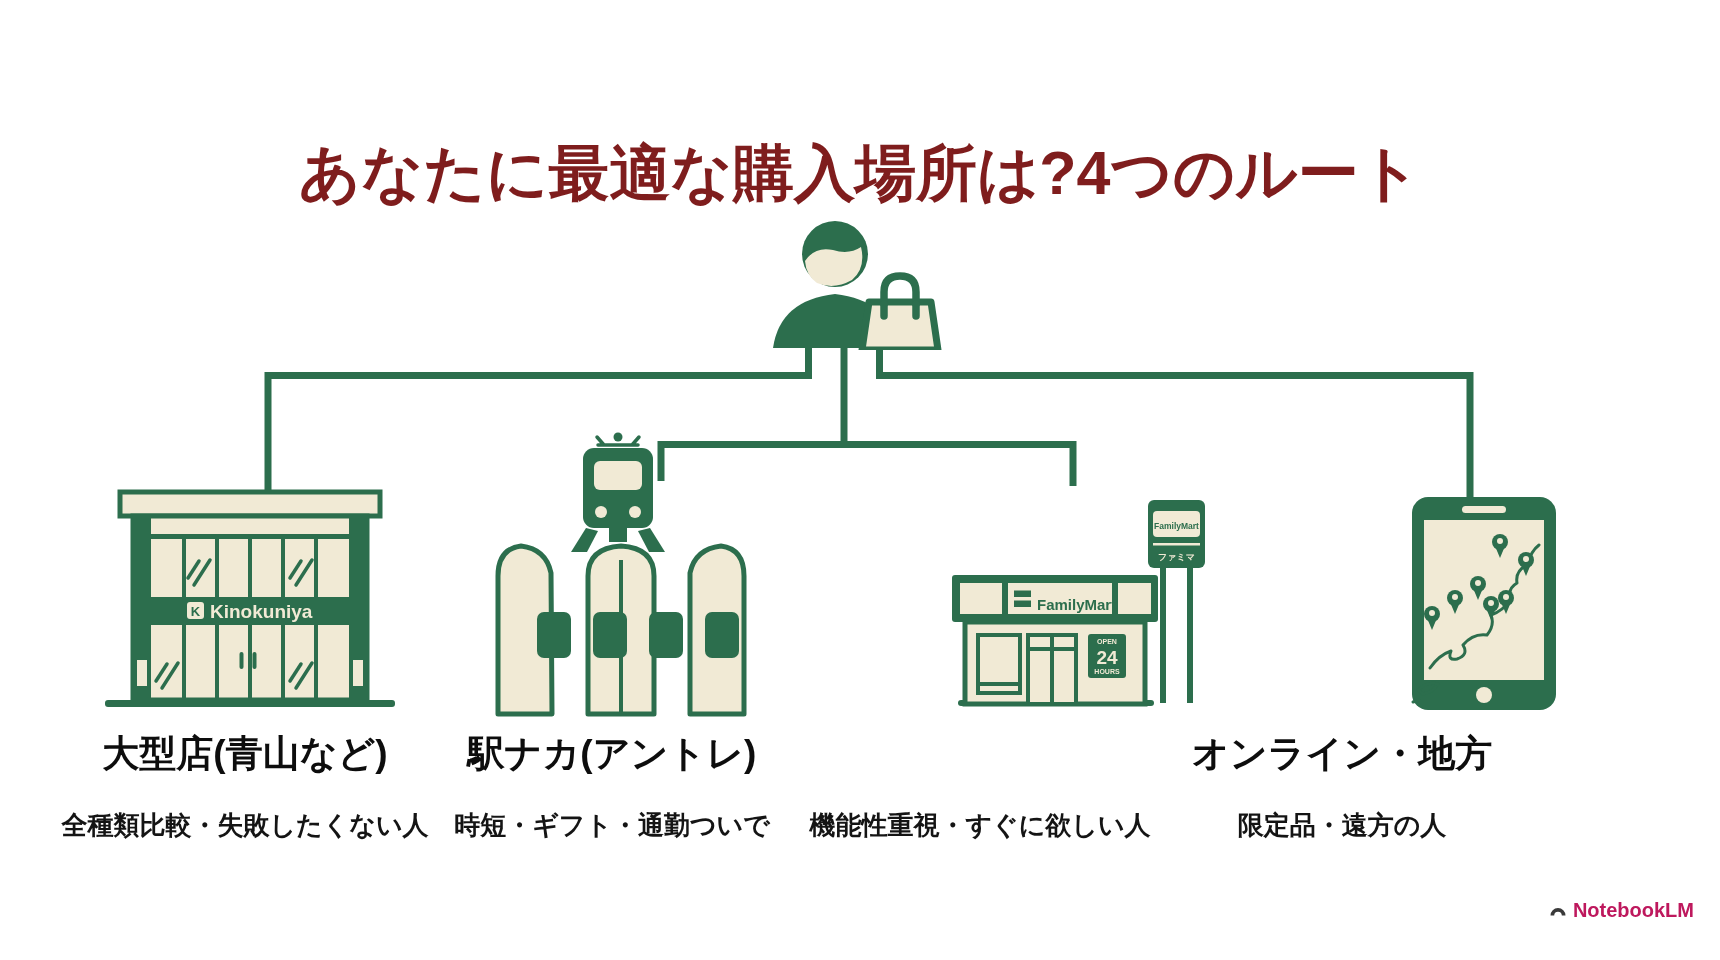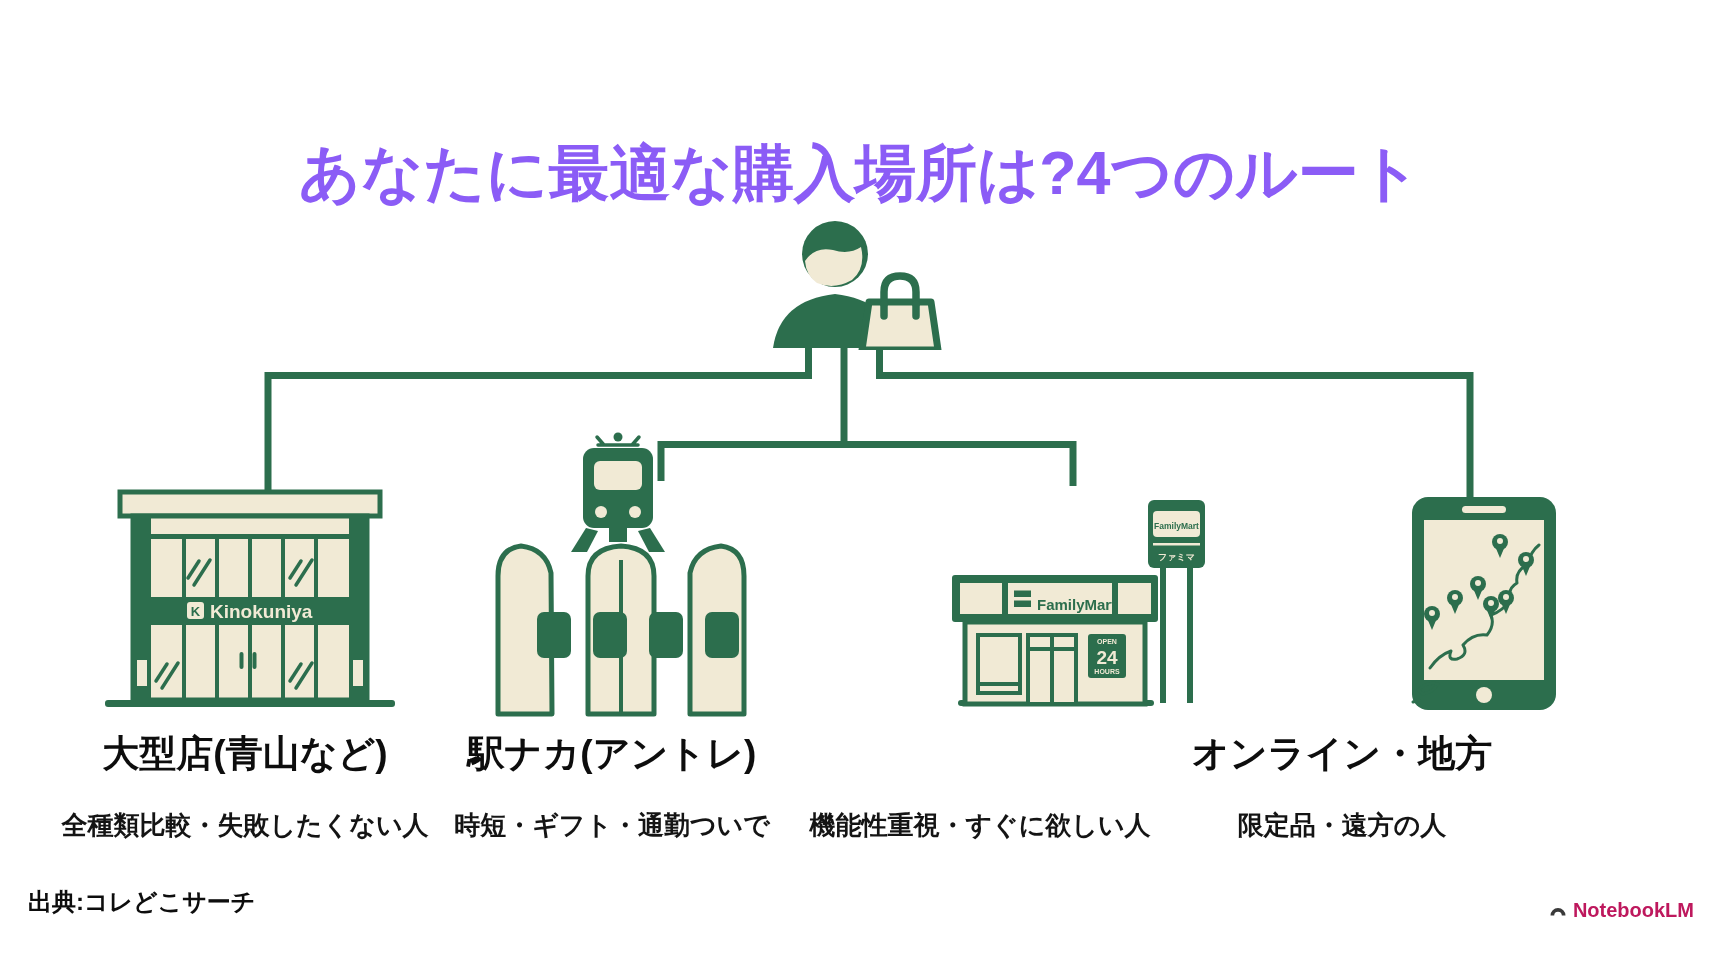--- a/index.html
+++ b/index.html
@@ -2,21 +2,21 @@
 <html><head>
 <meta charset="utf-8">
 <style>
   html,body{margin:0;padding:0;background:#ffffff;}
   .canvas{
     position:relative;width:1720px;height:960px;background:#ffffff;overflow:hidden;
     font-family:"Liberation Sans","DejaVu Sans",sans-serif;color:#111;
   }
   .title{
     position:absolute;top:92px;left:0;right:0;text-align:center;
-    font-size:61px;font-weight:900;letter-spacing:0px;color:#8b5cf6;white-space:nowrap;
+    font-size:61px;font-weight:900;letter-spacing:0px;color:#7f1d1d;white-space:nowrap;
   }
   .abs{position:absolute;}
   .route-label{
     position:absolute;top:729px;transform:translateX(-50%);
     font-size:37px;font-weight:900;color:#0d0d0d;white-space:nowrap;
   }
   .route-sublabel{
     position:absolute;top:792px;transform:translateX(-50%);
     font-size:26px;font-weight:800;color:#141414;white-space:nowrap;margin-top:16px;
   }
@@ -207,21 +207,20 @@
 
   <div class="route-label" style="left:245px">大型店(青山など)</div>
   <div class="route-label" style="left:612px">駅ナカ(アントレ)</div>
   <div class="route-label" style="left:1342px">オンライン・地方</div>
 
   <div class="route-sublabel" style="left:245px">全種類比較・失敗したくない人</div>
   <div class="route-sublabel" style="left:612px">時短・ギフト・通勤ついで</div>
   <div class="route-sublabel" style="left:1342px">限定品・遠方の人</div>
   <div class="route-sublabel" style="left:980px">機能性重視・すぐに欲しい人</div>
 
-  <div class="source">出典:コレどこサーチ</div>
   <div class="brand">
     <svg width="20" height="20" viewBox="0 0 20 20">
       <path d="M2.5 14.5 A 7.5 7.5 0 0 1 17.5 14.5 L13.8 14.5 A 3.8 3.8 0 0 0 6.2 14.5 Z" fill="#3a3a3a"></path>
     </svg>
     <span>NotebookLM</span>
   </div>
 
 </div>
 
 </body></html>

